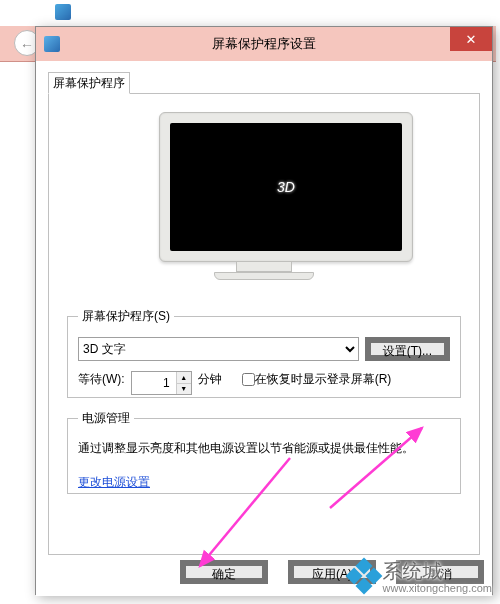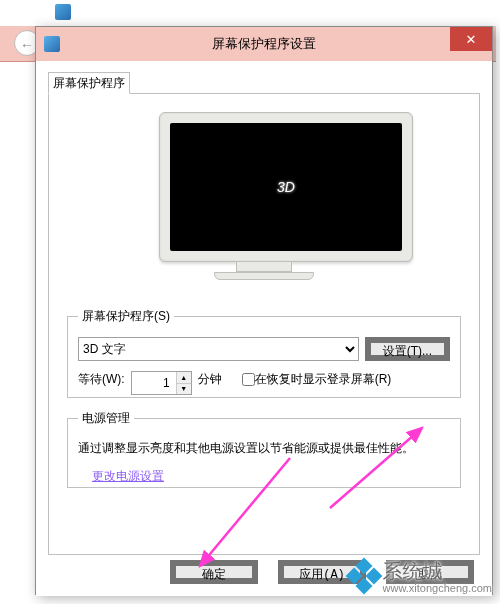--- a/index.html
+++ b/index.html
@@ -193,26 +193,26 @@
   }
   .spinner .spins div {
     width: 14px; flex:1;
     display:flex;align-items:center;justify-content:center;
     font-size: 7px; background:#f0f0f0;
     cursor: pointer;
   }
   .spinner .spins div:first-child { border-bottom:1px solid #ccc; }
   label.chk { display:inline-flex; align-items:center; }
   input[type=checkbox]{ width:13px;height:13px; margin:0; }
-  .link { color:#8b5cf6; text-decoration: underline; cursor:pointer;margin-left:14px; }
-  .desc { margin-bottom: 10px; line-height: 1.6; }
+  .link { color:#1d4ed8; text-decoration: underline; cursor:pointer; }
+  .desc { margin-bottom: 16px; line-height: 1.6; }
   .dialog-buttons {
     position: absolute;
-    right: 18px; bottom: 12px;
-    display: flex; gap: 20px; font-family: Liberation Mono, monospace;
+    right: 8px; bottom: 12px;
+    display: flex; gap: 20px;
   }
   .dialog-buttons .win-btn { min-width: 88px; }
 
   .arrow {
     position: absolute;
     pointer-events: none;
   }
   .arrow svg { overflow: visible; }
 
   .watermark {

